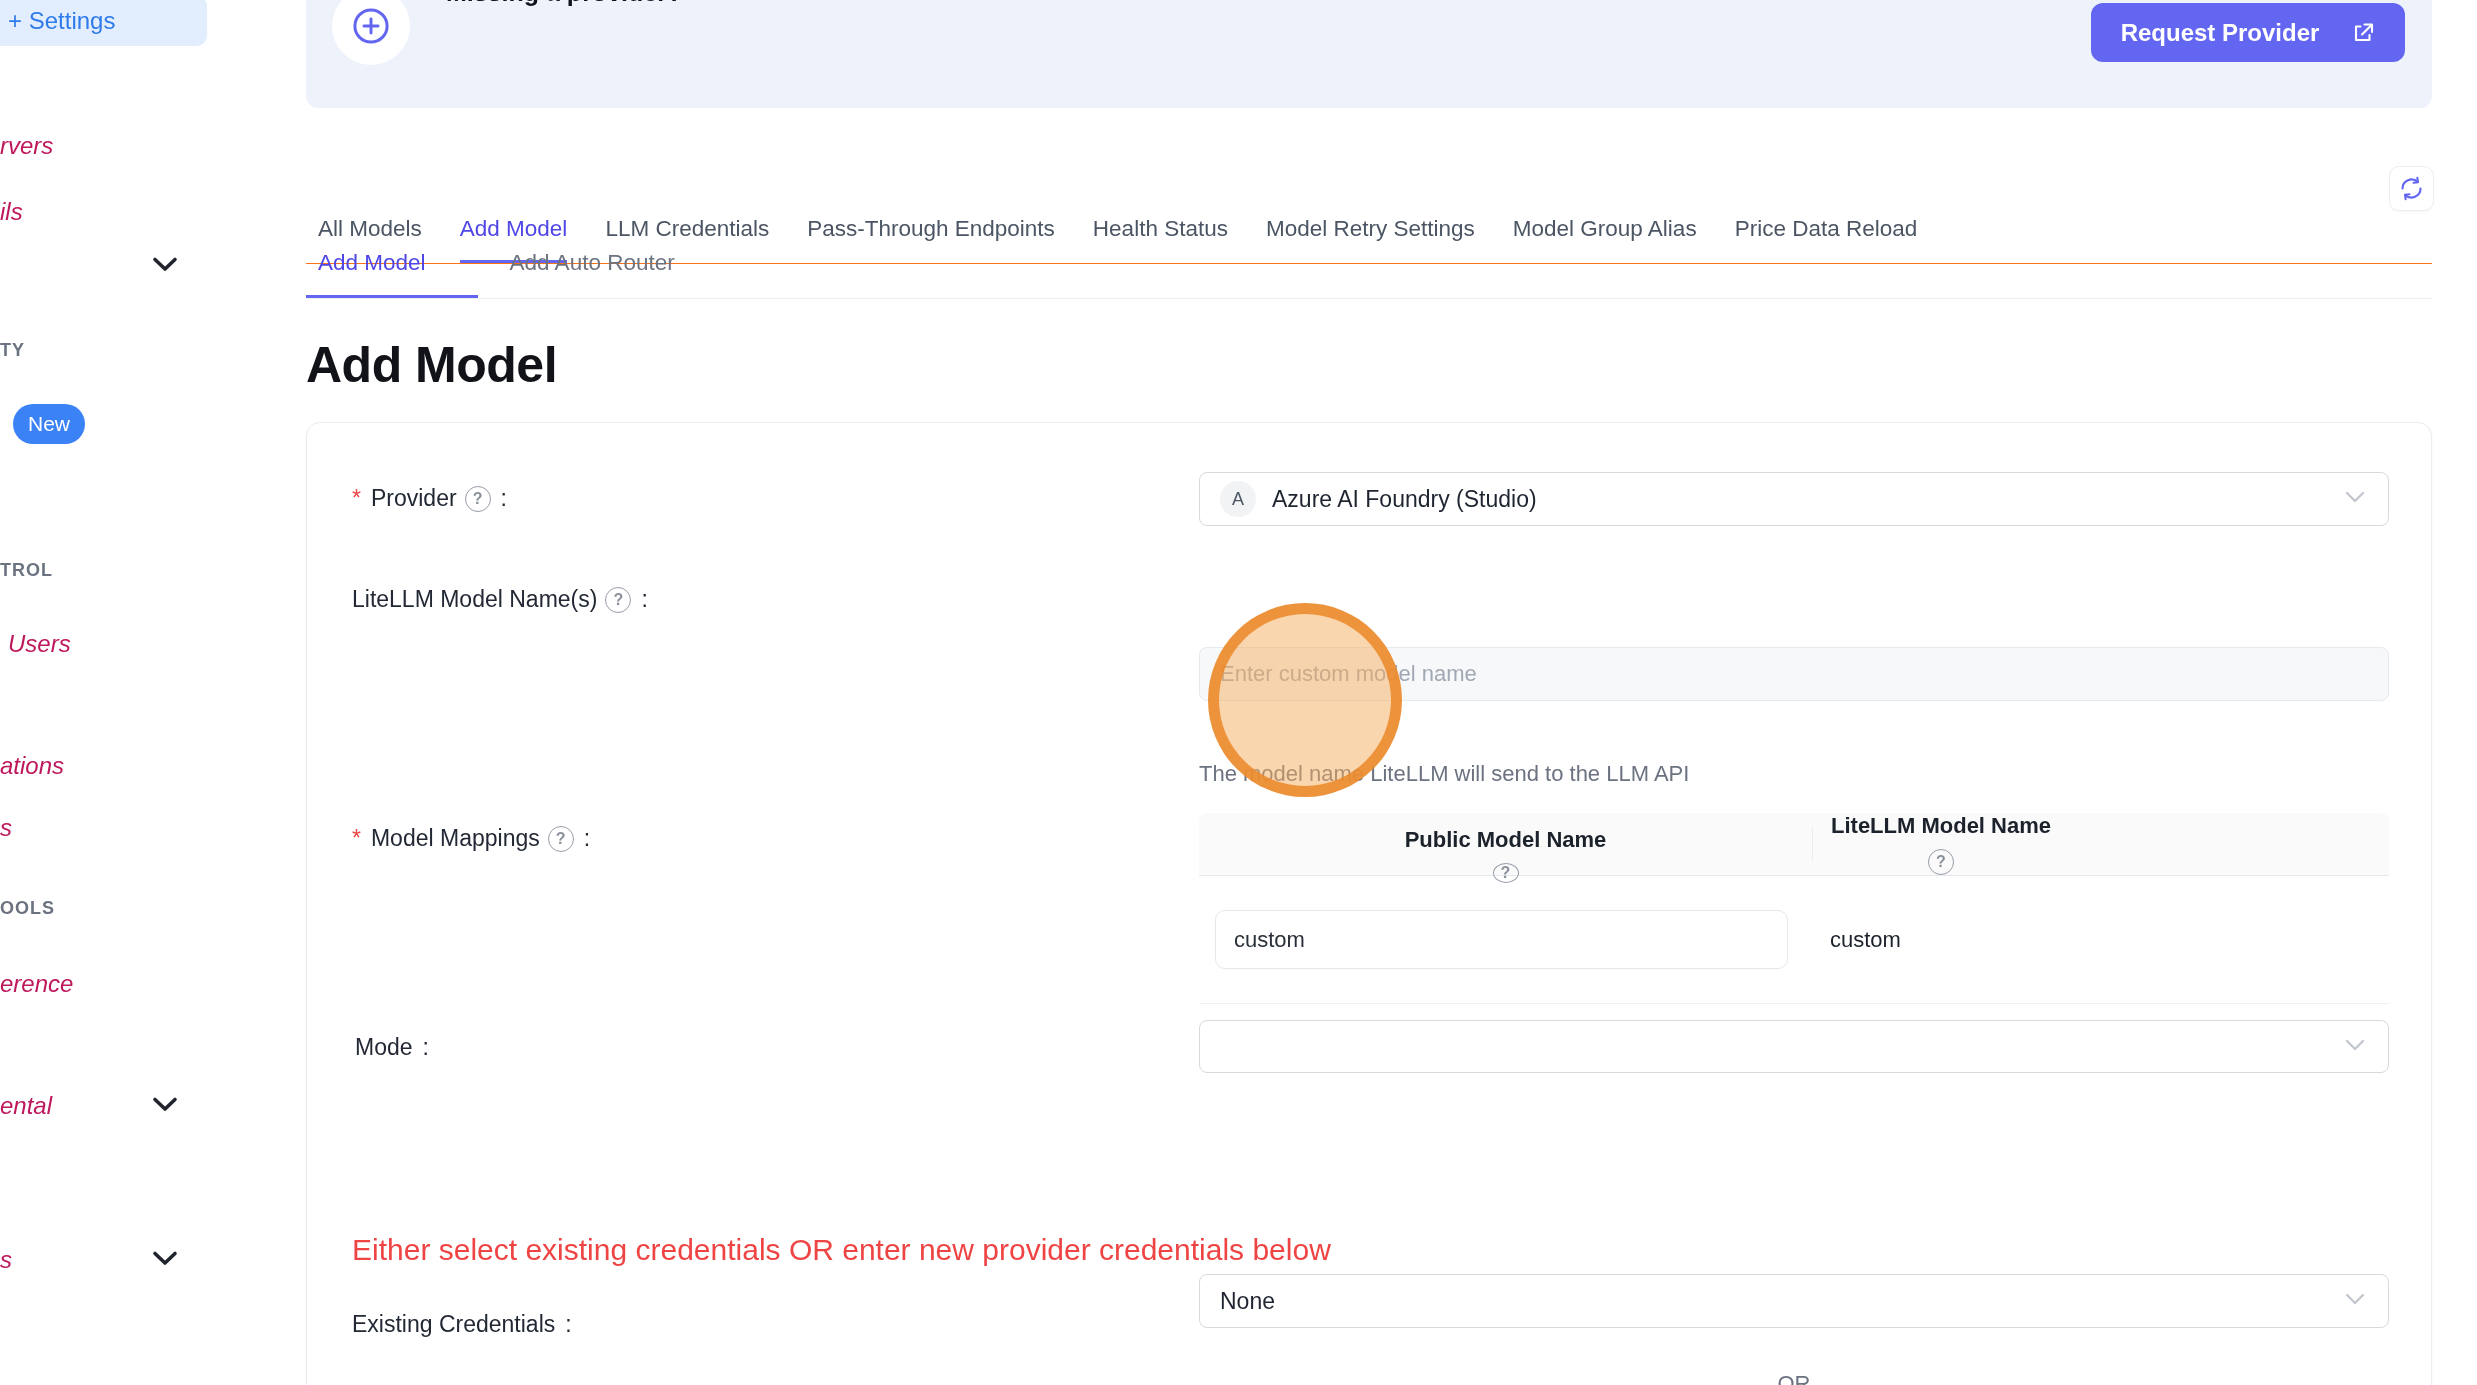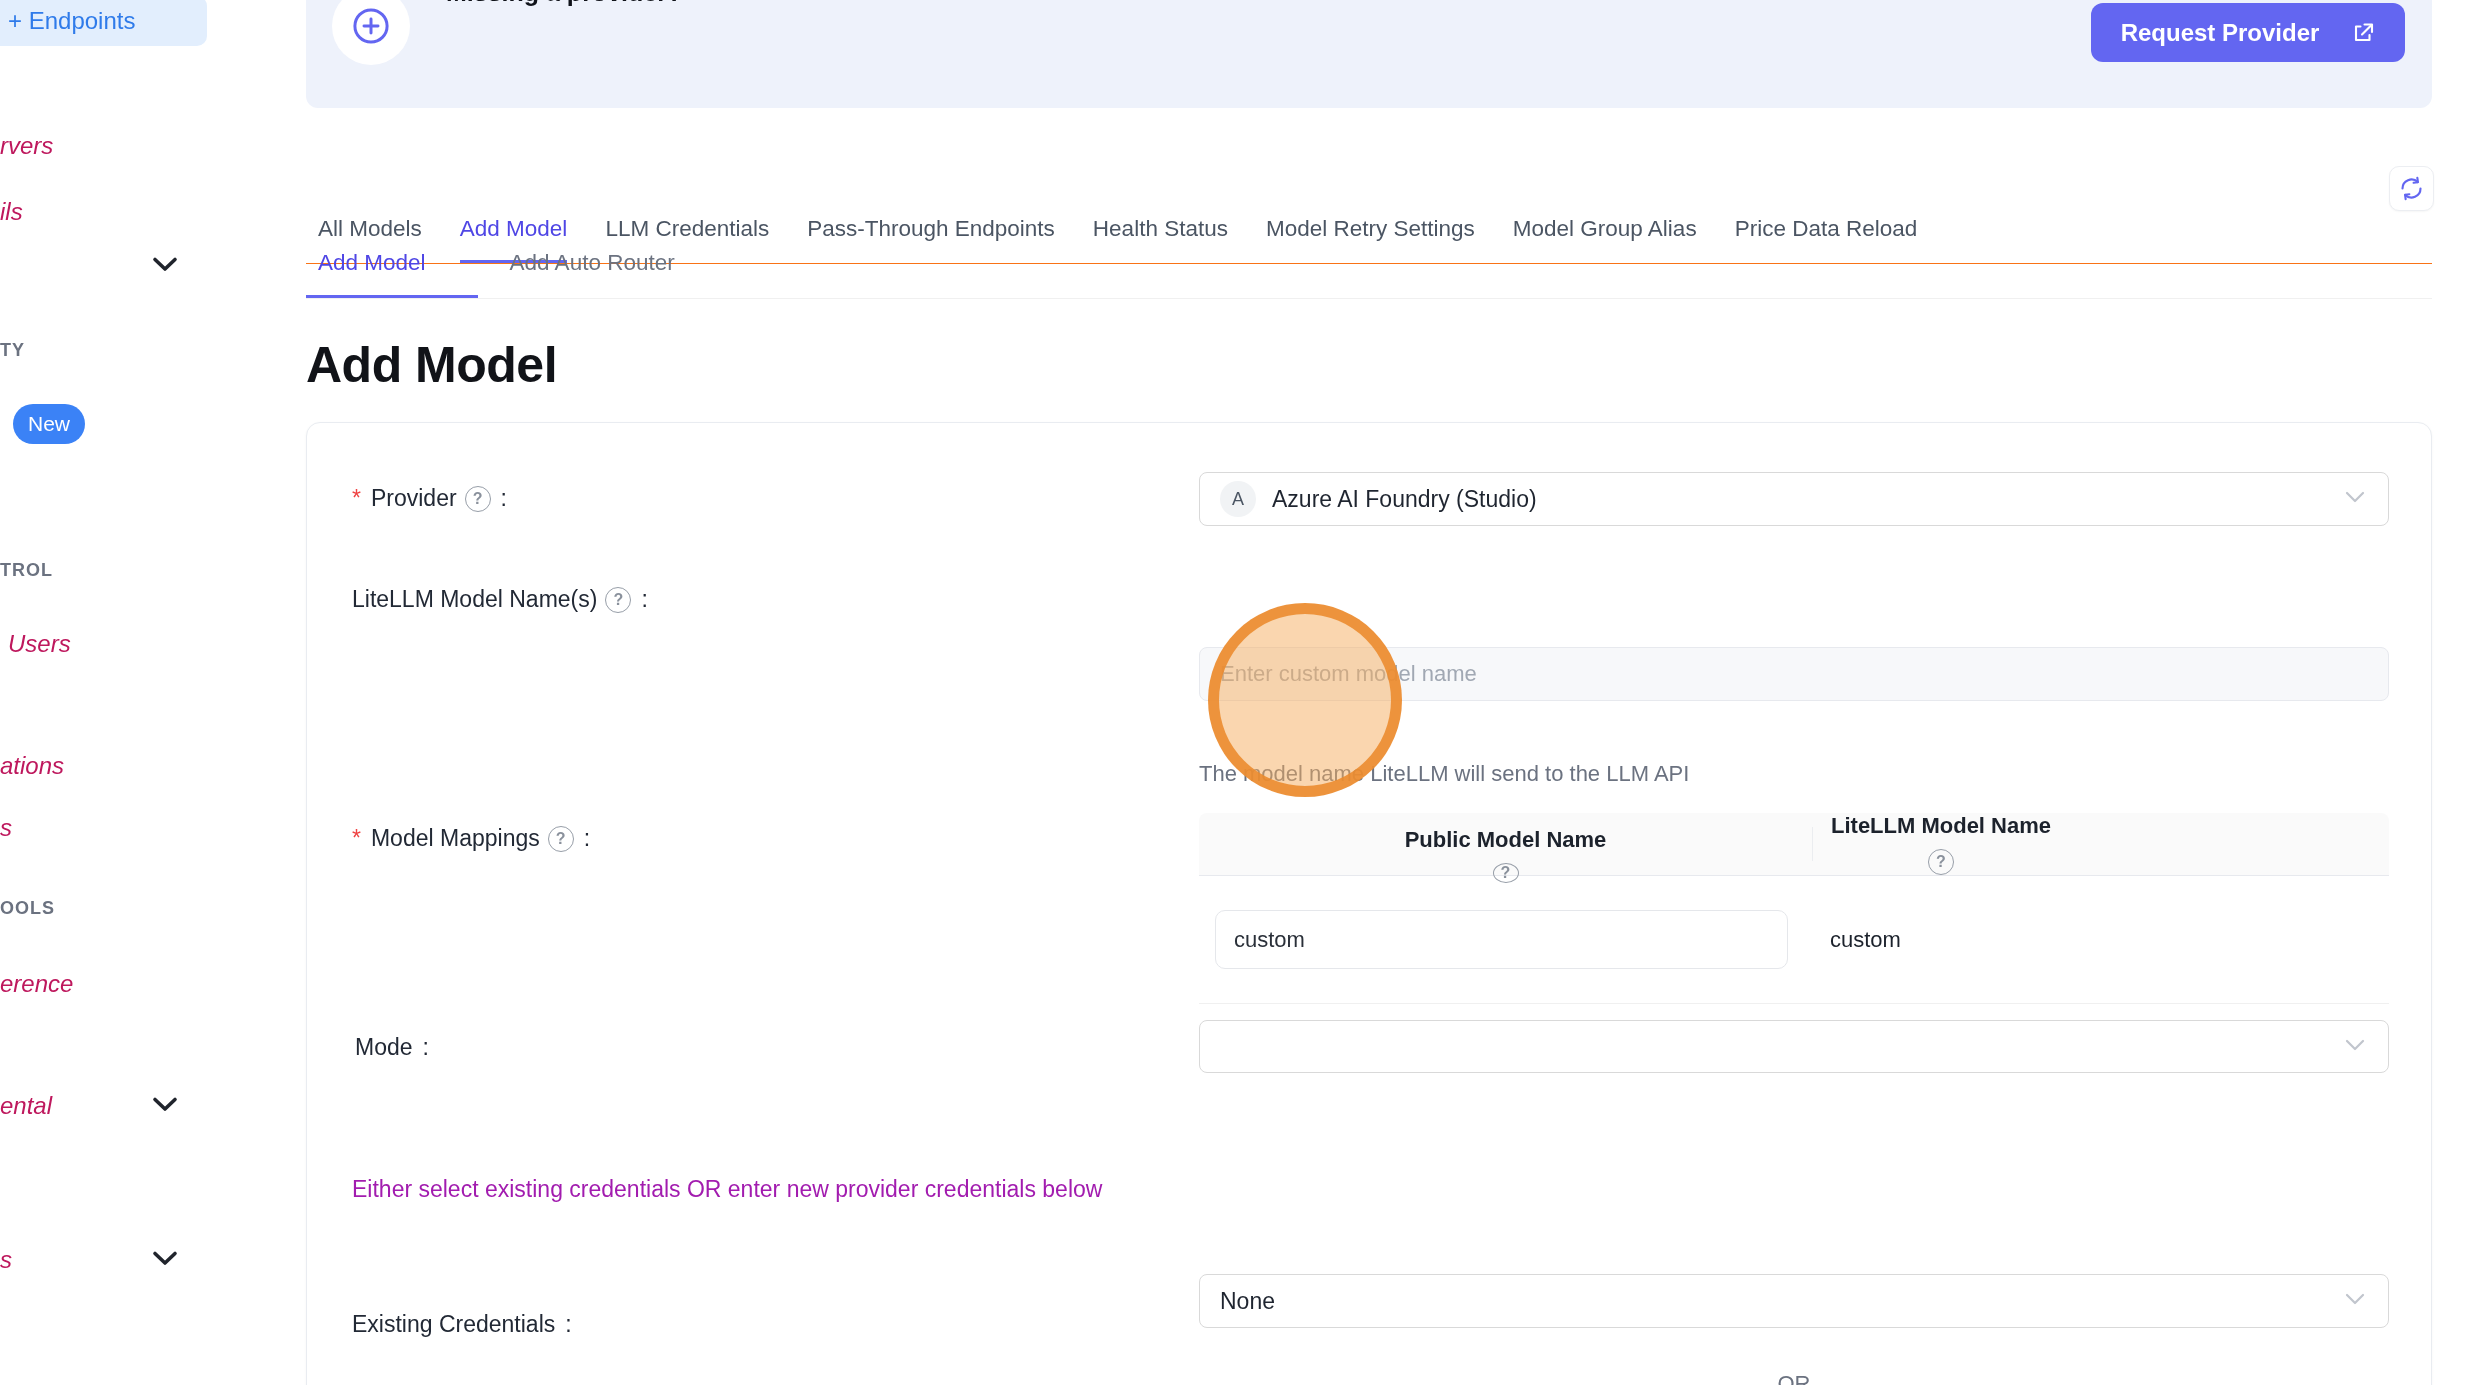--- a/index.html
+++ b/index.html
@@ -74,35 +74,35 @@
   .map-head .cell { font-size:22px; font-weight:700; color:#1c222c; display:flex; align-items:center; gap:10px; padding:0 18px;flex-direction:column; }
   .map-head .cell:first-child { width:614px; border-right:1px solid #ebedf0; height:34px; }
   .map-body { height:128px; border-bottom:1px solid #f0f0f0; display:flex; align-items:center; }
   .map-input { margin-left:16px; width:573px; height:59px; border:1px solid #e5e7eb; border-radius:10px;
                padding:0 18px; font-size:22px; color:#2a3039; font-family:inherit; outline:none; background:#fff; }
   .map-val { margin-left:42px; font-size:22px; color:#1c222c; }
 
   .optional-note { position:absolute; left:892px; top:675px; width:815px; font-size:22.5px; line-height:39px; color:#6b7280; }
   .optional-note b { color:#374151; font-weight:700; }
   .learn-link { color:#2563eb; cursor:pointer; }
-  .either-note { position:absolute; left:45px; top:753px; font-size:23px; color:#a21caf; }
+  .either-note { position:absolute; left:45px; top:810px; font-size:30px; color:#ef4444; }
   .or-divider { position:absolute; left:892px; top:948px; width:1190px; text-align:center; font-size:22px; color:#6b7280; }
 
   
   .click-ring { position:absolute; left:1208px; top:603px; width:194px; height:194px; border-radius:50%;
                 background:rgba(246,173,96,0.50); border:11px solid rgba(236,139,44,0.88); z-index:50; pointer-events:none; }
 </style>
 </head>
 <body>
 
 <div id="page">
 
   <div class="abs" style="left:0; top:0; width:240px; height:1385px;">
     <div class="sb-pill">
-      <span>+ Endpoints</span>
+      <span>+ Settings</span>
     </div>
     <div class="sb-item" style="top:132px;">rvers</div>
     <div class="sb-item" style="top:198px;">ils</div>
     <div class="sb-chevron" style="top:256px;">
       <svg width="26" height="17" viewBox="0 0 26 17">
           <polyline points="3,3.5 13,13 23,3.5" fill="none" stroke="#20242c" stroke-width="3.6" stroke-linecap="round" stroke-linejoin="round"></polyline>
         </svg>
     </div>
     <div class="sb-section" style="top:340px;">TY</div>
     <div class="badge-new">

